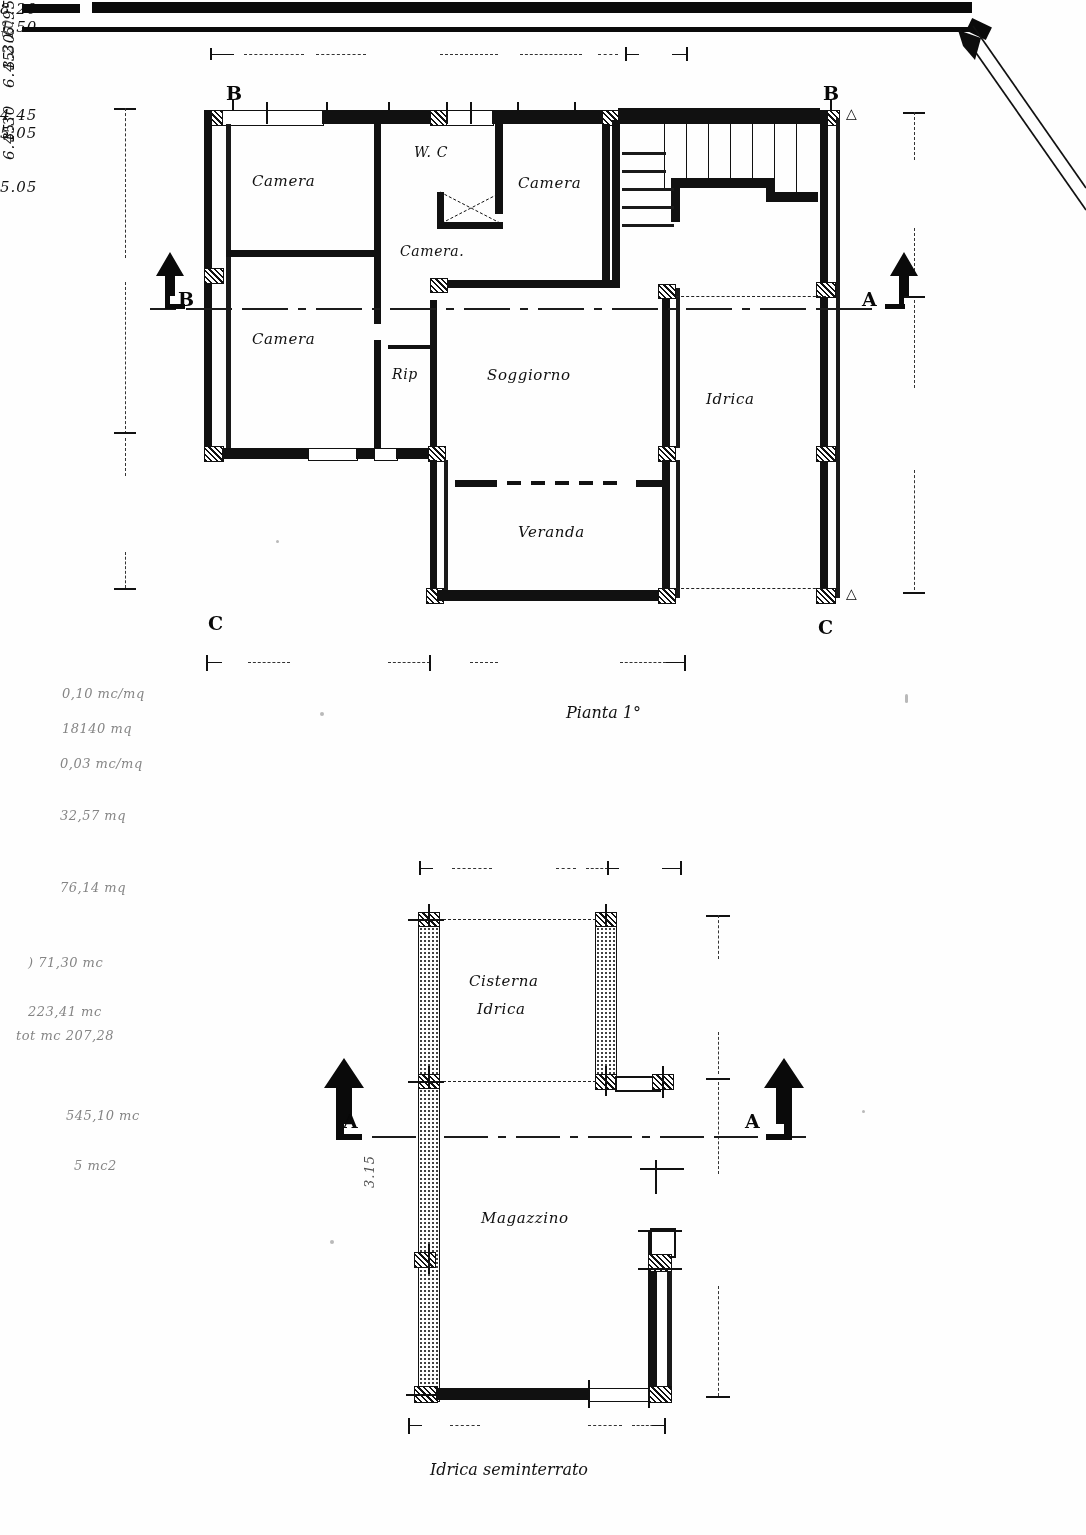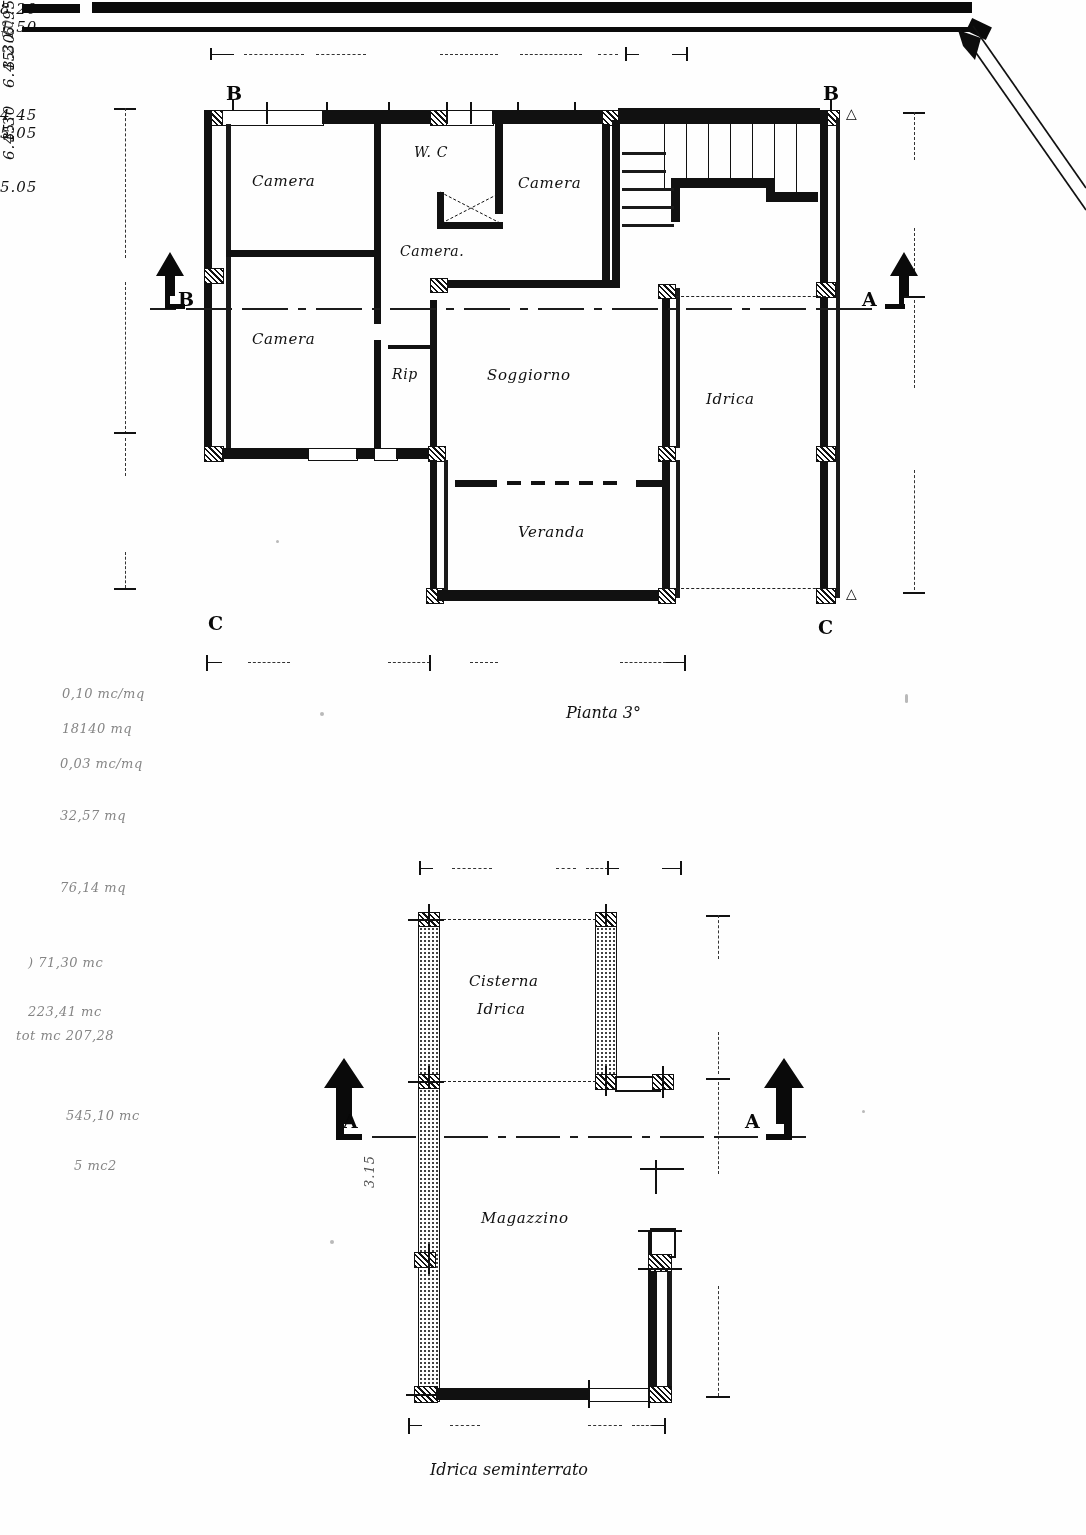--- a/index.html
+++ b/index.html
@@ -306,21 +306,21 @@
     <div class="dim" style="left:302px;top:652px;">4.45</div>
     <div class="dimline-dash" style="left:388px;top:662px;width:42px;"></div>
     <div class="tick" style="left:429px;top:655px;height:16px;"></div>
     <div class="dimline-dash" style="left:470px;top:662px;width:28px;"></div>
     <div class="dim" style="left:548px;top:652px;">5.05</div>
     <div class="dimline-dash" style="left:620px;top:662px;width:46px;"></div>
     <div class="dimline" style="left:666px;top:662px;width:20px;"></div>
     <div class="tick" style="left:684px;top:655px;height:16px;"></div>
   </div>
 
-  <div class="caption" style="position:absolute;left:566px;top:703px;">Pianta 3°</div>
+  <div class="caption" style="position:absolute;left:566px;top:703px;">Pianta 1°</div>
 
   <div class="note" style="position:absolute;left:62px;top:686px;">0,10 mc/mq</div>
   <div class="note" style="position:absolute;left:62px;top:721px;">18140 mq</div>
   <div class="note" style="position:absolute;left:60px;top:756px;">0,03 mc/mq</div>
   <div class="note" style="position:absolute;left:60px;top:808px;">32,57 mq</div>
   <div class="note" style="position:absolute;left:60px;top:880px;">76,14 mq</div>
   <div class="note" style="position:absolute;left:28px;top:955px;">)  71,30 mc</div>
   <div class="note" style="position:absolute;left:28px;top:1004px;">   223,41 mc</div>
   <div class="note" style="position:absolute;left:16px;top:1028px;">tot mc 207,28</div>
   <div class="note" style="position:absolute;left:66px;top:1108px;">545,10 mc</div>

